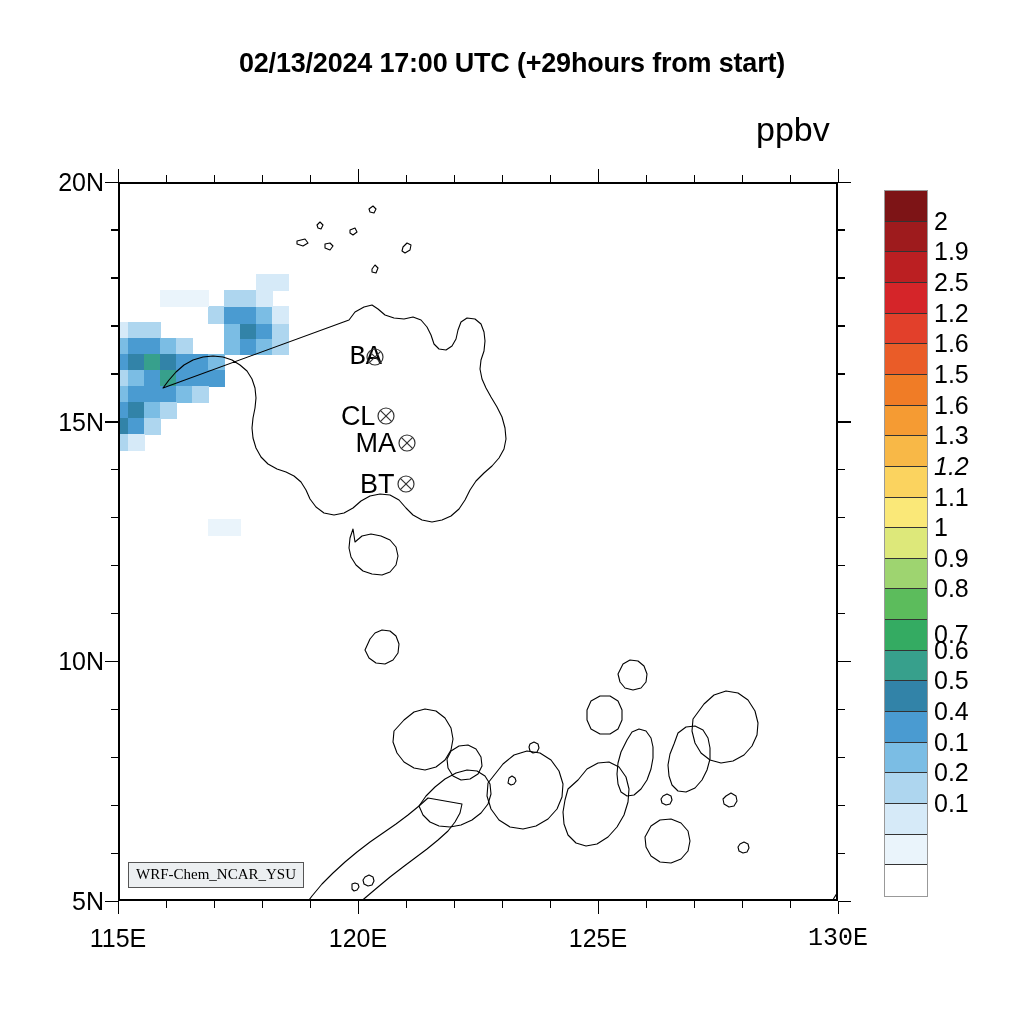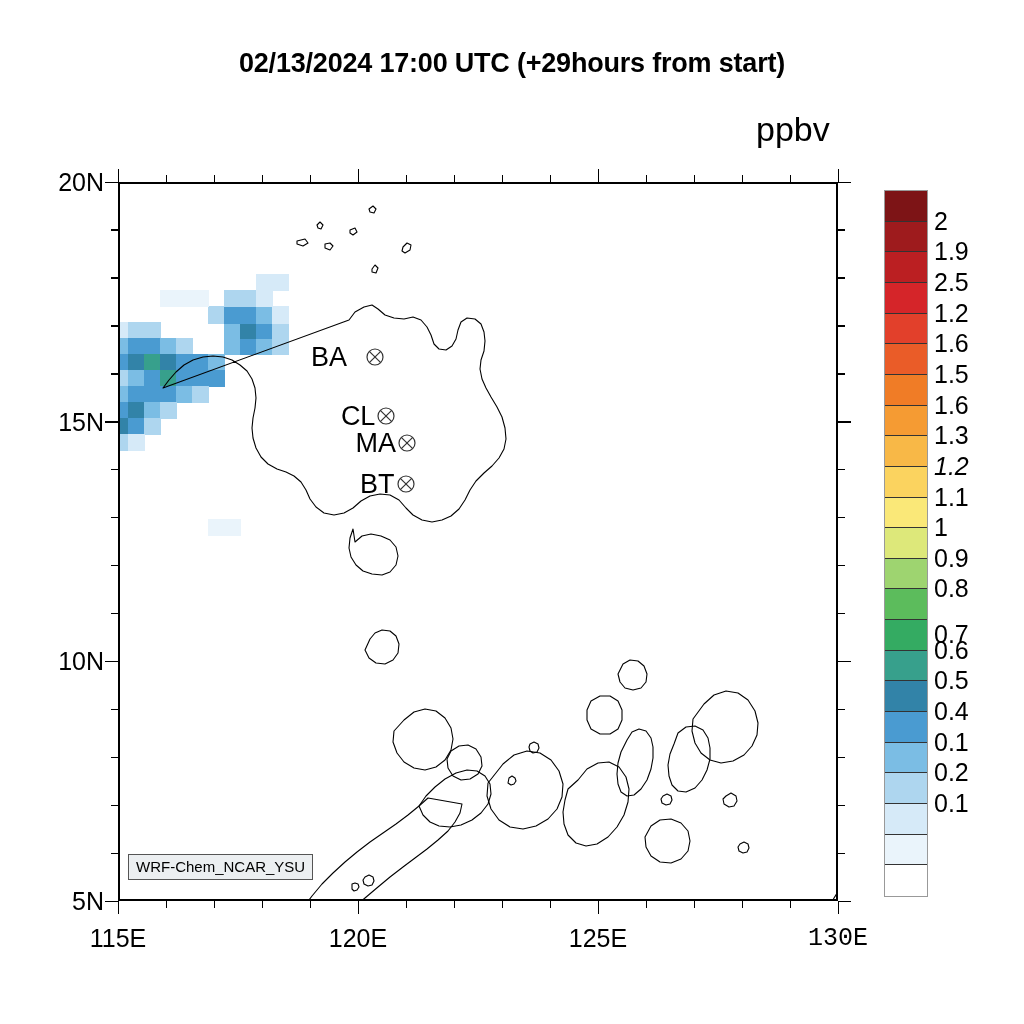--- a/index.html
+++ b/index.html
@@ -177,24 +177,24 @@
         <path d="M410 560 l4 -2 4 2 1 4 -2 4 -4 1 -3 -2 -1 -4 z"></path>
         <path d="M389 594 l3 -2 3 2 1 3 -2 3 -3 1 -3 -2 z"></path>
         <path d="M543 612 l4 -2 4 2 1 4 -2 4 -4 1 -4 -2 -1 -4 z"></path>
         <path d="M606 612 l5 -3 5 3 1 5 -3 5 -5 1 -5 -3 -1 -5 z"></path>
         <path d="M620 660 l4 -2 4 2 1 4 -2 4 -4 1 -4 -2 -1 -4 z"></path>
         <path d="M245 693 l4 -2 4 2 1 4 -2 4 -4 1 -4 -2 -1 -4 z"></path>
         <path d="M232 700 l3 -1 3 1 1 3 -2 3 -3 1 -2 -2 z"></path>
       </svg>
     </div>
 
-    <div id="modelbox" style="left:8px;bottom:19px;">WRF-Chem_NCAR_YSU</div>
+    <div id="modelbox" style="left:8px;bottom:11px;font-family:Liberation Serif, serif;">WRF-Chem_NCAR_YSU</div>
 
     <div id="stations">
-        <div class="stxt" style="left: 227px; top: 172.56px;">BA</div>
+        <div class="stxt" style="left: 262px; top: 172.56px; font-family: Liberation Mono, monospace;">BA</div>
         <div class="smark" style="left: 255.36px; top: 172.56px;"><svg width="19" height="19" viewBox="0 0 19 19">
             <circle cx="9.5" cy="9.5" r="8" fill="none" stroke="#333" stroke-width="1.2"></circle>
             <line x1="3.8" y1="3.8" x2="15.2" y2="15.2" stroke="#333" stroke-width="1.2"></line>
             <line x1="15.2" y1="3.8" x2="3.8" y2="15.2" stroke="#333" stroke-width="1.2"></line>
           </svg></div>
         <div class="stxt" style="left: 255.4px; top: 232.477px;">CL</div>
         <div class="smark" style="left: 266.4px; top: 232.477px;"><svg width="19" height="19" viewBox="0 0 19 19">
             <circle cx="9.5" cy="9.5" r="8" fill="none" stroke="#333" stroke-width="1.2"></circle>
             <line x1="3.8" y1="3.8" x2="15.2" y2="15.2" stroke="#333" stroke-width="1.2"></line>
             <line x1="15.2" y1="3.8" x2="3.8" y2="15.2" stroke="#333" stroke-width="1.2"></line>

